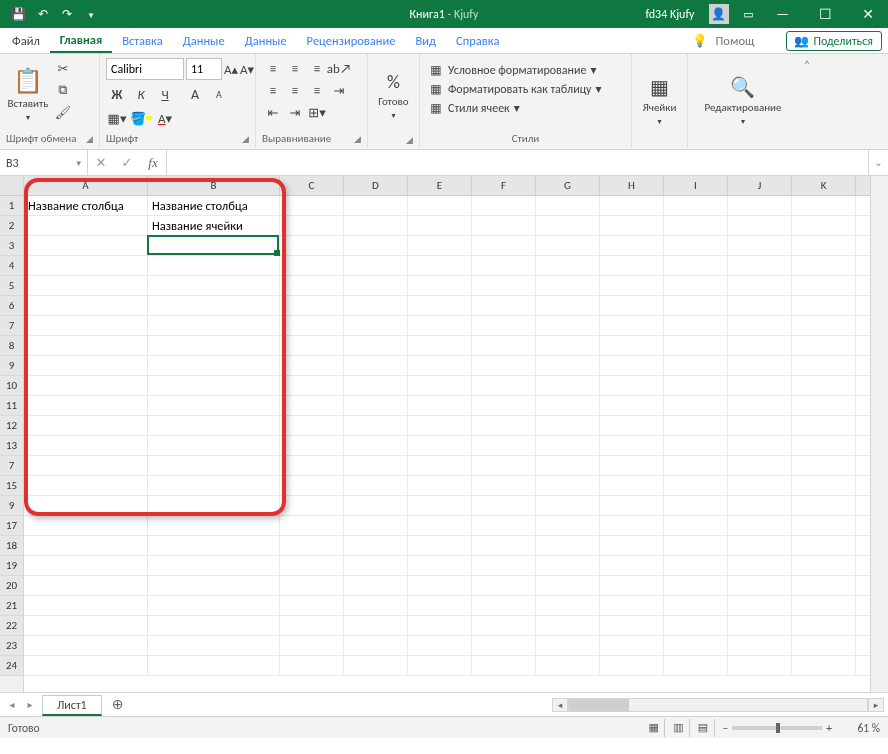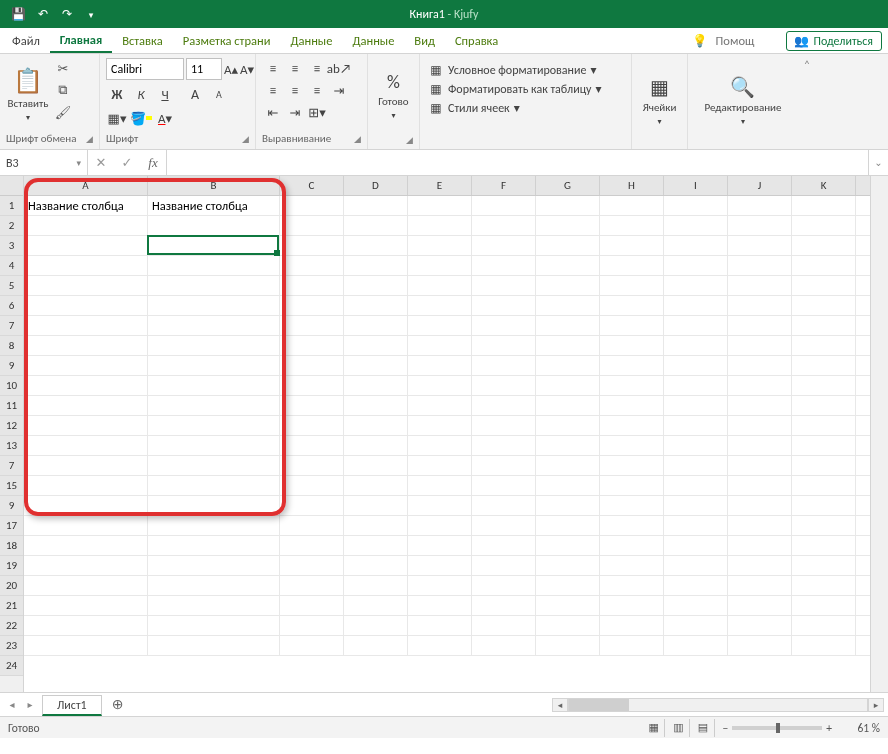--- a/index.html
+++ b/index.html
@@ -12,21 +12,21 @@
 .titlebar .title { position: absolute; left: 50%; transform: translateX(-50%); font-size: 12px; }
 .titlebar .title .app { color: #b7e0c6; }
 .titlebar .right { margin-left: auto; display: flex; align-items: center; }
 .titlebar .user { padding: 0 8px; font-size: 12px; }
 .titlebar .avatar { width: 20px; height: 20px; background: #d0d0d0; margin: 0 6px; display:flex;align-items:center;justify-content:center;color:#888;}
 .titlebar .winbtns span { width: 40px; height: 28px; display: inline-flex; align-items: center; justify-content: center; cursor: pointer; font-size: 14px; }
 .titlebar .ribbtn { width: 28px; height: 28px; display:inline-flex; align-items:center; justify-content:center; cursor:pointer; font-size:11px; }
 
 
 .ribtabs { height: 26px; background: #fff; border-bottom: 1px solid #d4d4d4; display: flex; align-items: stretch; font-size: 12.5px; padding-left: 2px;}
-.ribtabs .tab { padding: 0 10px; display: flex; align-items: center; cursor: pointer; color: #4d7c0f; white-space: nowrap; }
+.ribtabs .tab { padding: 0 10px; display: flex; align-items: center; cursor: pointer; color: #3b82f6; white-space: nowrap; }
 .ribtabs .tab.active { color: #0f7840; border-bottom: 2px solid #0f7840; font-weight: 600; }
 .ribtabs .tab.file { color: #444; }
 .ribtabs .spacer { flex: 1; }
 .ribtabs .rightgrp { display:flex; align-items:center; gap:4px; padding-right:6px; }
 .ribtabs .share { background: #fff; border: 1px solid #0f7840; color: #0f7840; padding: 2px 8px; border-radius: 3px; font-size: 12px; cursor:pointer; display:flex; align-items:center; gap:4px;}
 .ribtabs .tell { border:none; font-size:12.5px; padding:2px 4px; width:70px; outline:none; color:#666;}
 
 
 .ribbon { height: 96px; background: #f3f3f3; border-bottom: 1px solid #d4d4d4; display: flex; }
 .group { border-right: 1px solid #e0e0e0; padding: 4px 6px 2px 6px; display: flex; flex-direction: column; }
@@ -102,29 +102,39 @@
 <div class="titlebar">
   <div class="qa">
     <span>💾</span>
     <span>↶</span>
     <span>↷</span>
     <span style="font-size:9px">▾</span>
   </div>
   <div class="title">
     <span>Книга1</span> <span class="app">- <span>Kjufy</span></span>
   </div>
+  <div class="right">
+    <span class="user">fd34 Kjufy</span>
+    <span class="avatar">👤</span>
+    <span class="ribbtn">▭</span>
+    <div class="winbtns">
+      <span>—</span>
+      <span>☐</span>
+      <span>✕</span>
+    </div>
+  </div>
 </div>
 
 <div class="ribtabs">
   <div class="tab file">Файл</div>
   <div class="tab active">Главная</div>
   <div class="tab">Вставка</div>
-  <div class="tab">Разметка страни</div>
   <div class="tab">Данные</div>
   <div class="tab">Данные</div>
+  <div class="tab">Рецензирование</div>
   <div class="tab">Вид</div>
   <div class="tab">Справка</div>
   <div class="spacer"></div>
   <div class="rightgrp">
     <span style="color:#888">💡</span>
     <input class="tell" placeholder="Помощ" style="">
     <div class="share">
       <span>👥</span>
       <span>Поделиться</span>
     </div>
@@ -217,20 +227,23 @@
         <span class="dlaunch">◢</span>
       </div>
   </div>
 
   <div class="group" style="width:212px">
     <div class="content styleslist">
       <div class="stylerow"><span class="sico">▦</span><span>Условное форматирование</span> ▾</div>
       <div class="stylerow"><span class="sico">▦</span><span>Форматировать как таблицу</span> ▾</div>
       <div class="stylerow"><span class="sico">▦</span><span>Стили ячеек</span> ▾</div>
     </div>
+    <div class="label">
+        <span>Стили</span>
+      </div>
   </div>
 
   <div class="group" style="width:56px">
     <div class="content">
       <div class="bigbtn">
         <span class="ico" style="font-size:20px">▦</span>
         <span>Ячейки</span>
         <span style="font-size:8px">▾</span>
       </div>
     </div>
@@ -320,20 +333,33 @@
           <div class="c" style="width: 64px;"></div>
           <div class="c" style="width: 64px;"></div>
           <div class="c" style="width: 64px;"></div>
           <div class="c" style="width: 64px;"></div>
           <div class="c" style="width: 64px;"></div>
           <div class="c" style="width: 64px;"></div>
           <div class="c" style="width: 64px;"></div>
         </div>
         <div class="cellrow">
           <div class="c" style="width: 124px;"></div>
+          <div class="c" style="width: 132px;">Название ячейки</div>
+          <div class="c" style="width: 64px;"></div>
+          <div class="c" style="width: 64px;"></div>
+          <div class="c" style="width: 64px;"></div>
+          <div class="c" style="width: 64px;"></div>
+          <div class="c" style="width: 64px;"></div>
+          <div class="c" style="width: 64px;"></div>
+          <div class="c" style="width: 64px;"></div>
+          <div class="c" style="width: 64px;"></div>
+          <div class="c" style="width: 64px;"></div>
+        </div>
+        <div class="cellrow">
+          <div class="c" style="width: 124px;"></div>
           <div class="c" style="width: 132px;"></div>
           <div class="c" style="width: 64px;"></div>
           <div class="c" style="width: 64px;"></div>
           <div class="c" style="width: 64px;"></div>
           <div class="c" style="width: 64px;"></div>
           <div class="c" style="width: 64px;"></div>
           <div class="c" style="width: 64px;"></div>
           <div class="c" style="width: 64px;"></div>
           <div class="c" style="width: 64px;"></div>
           <div class="c" style="width: 64px;"></div>

